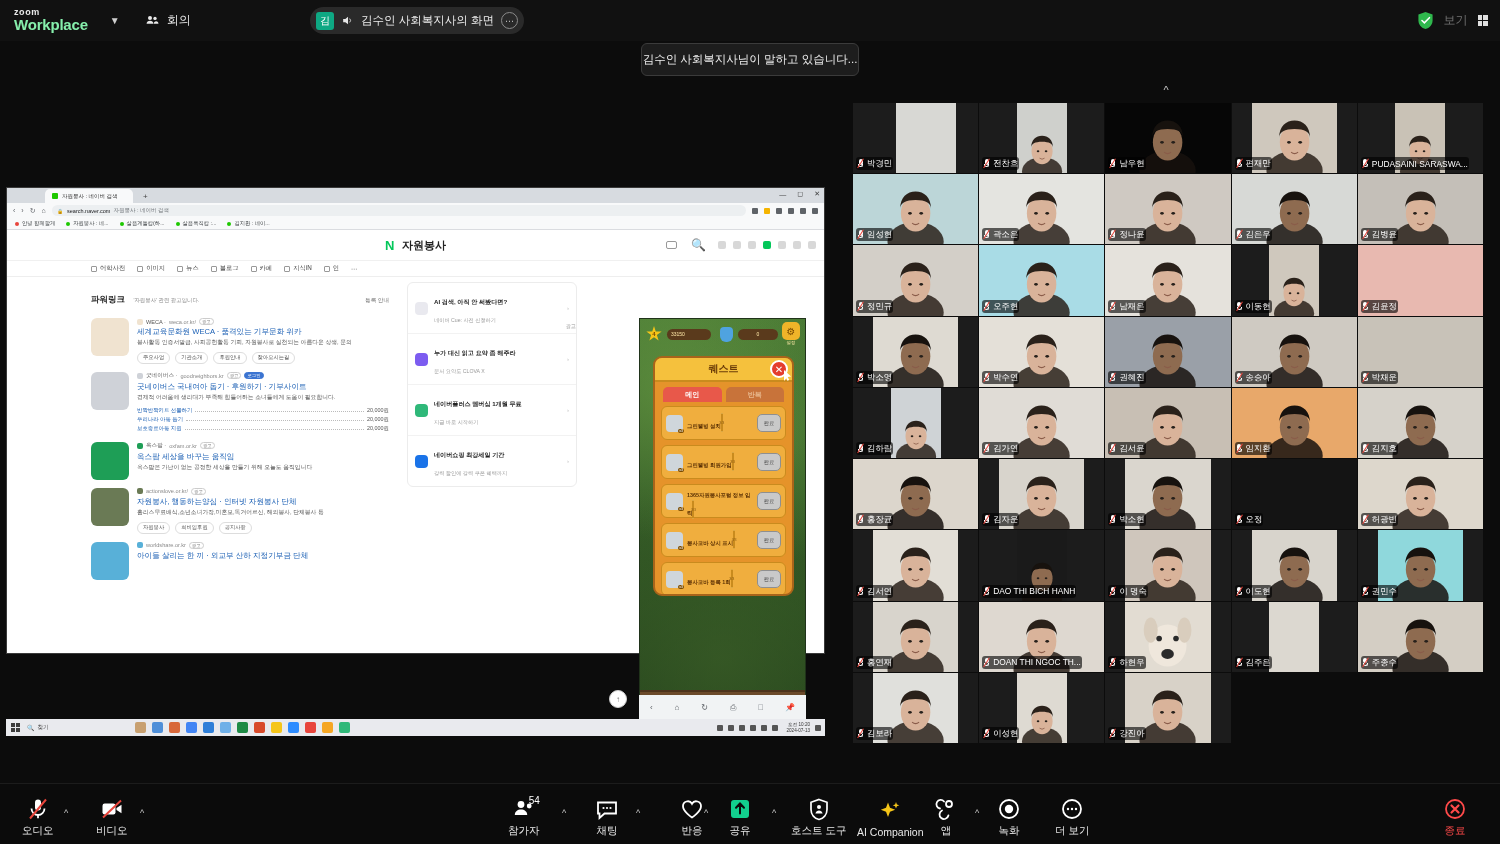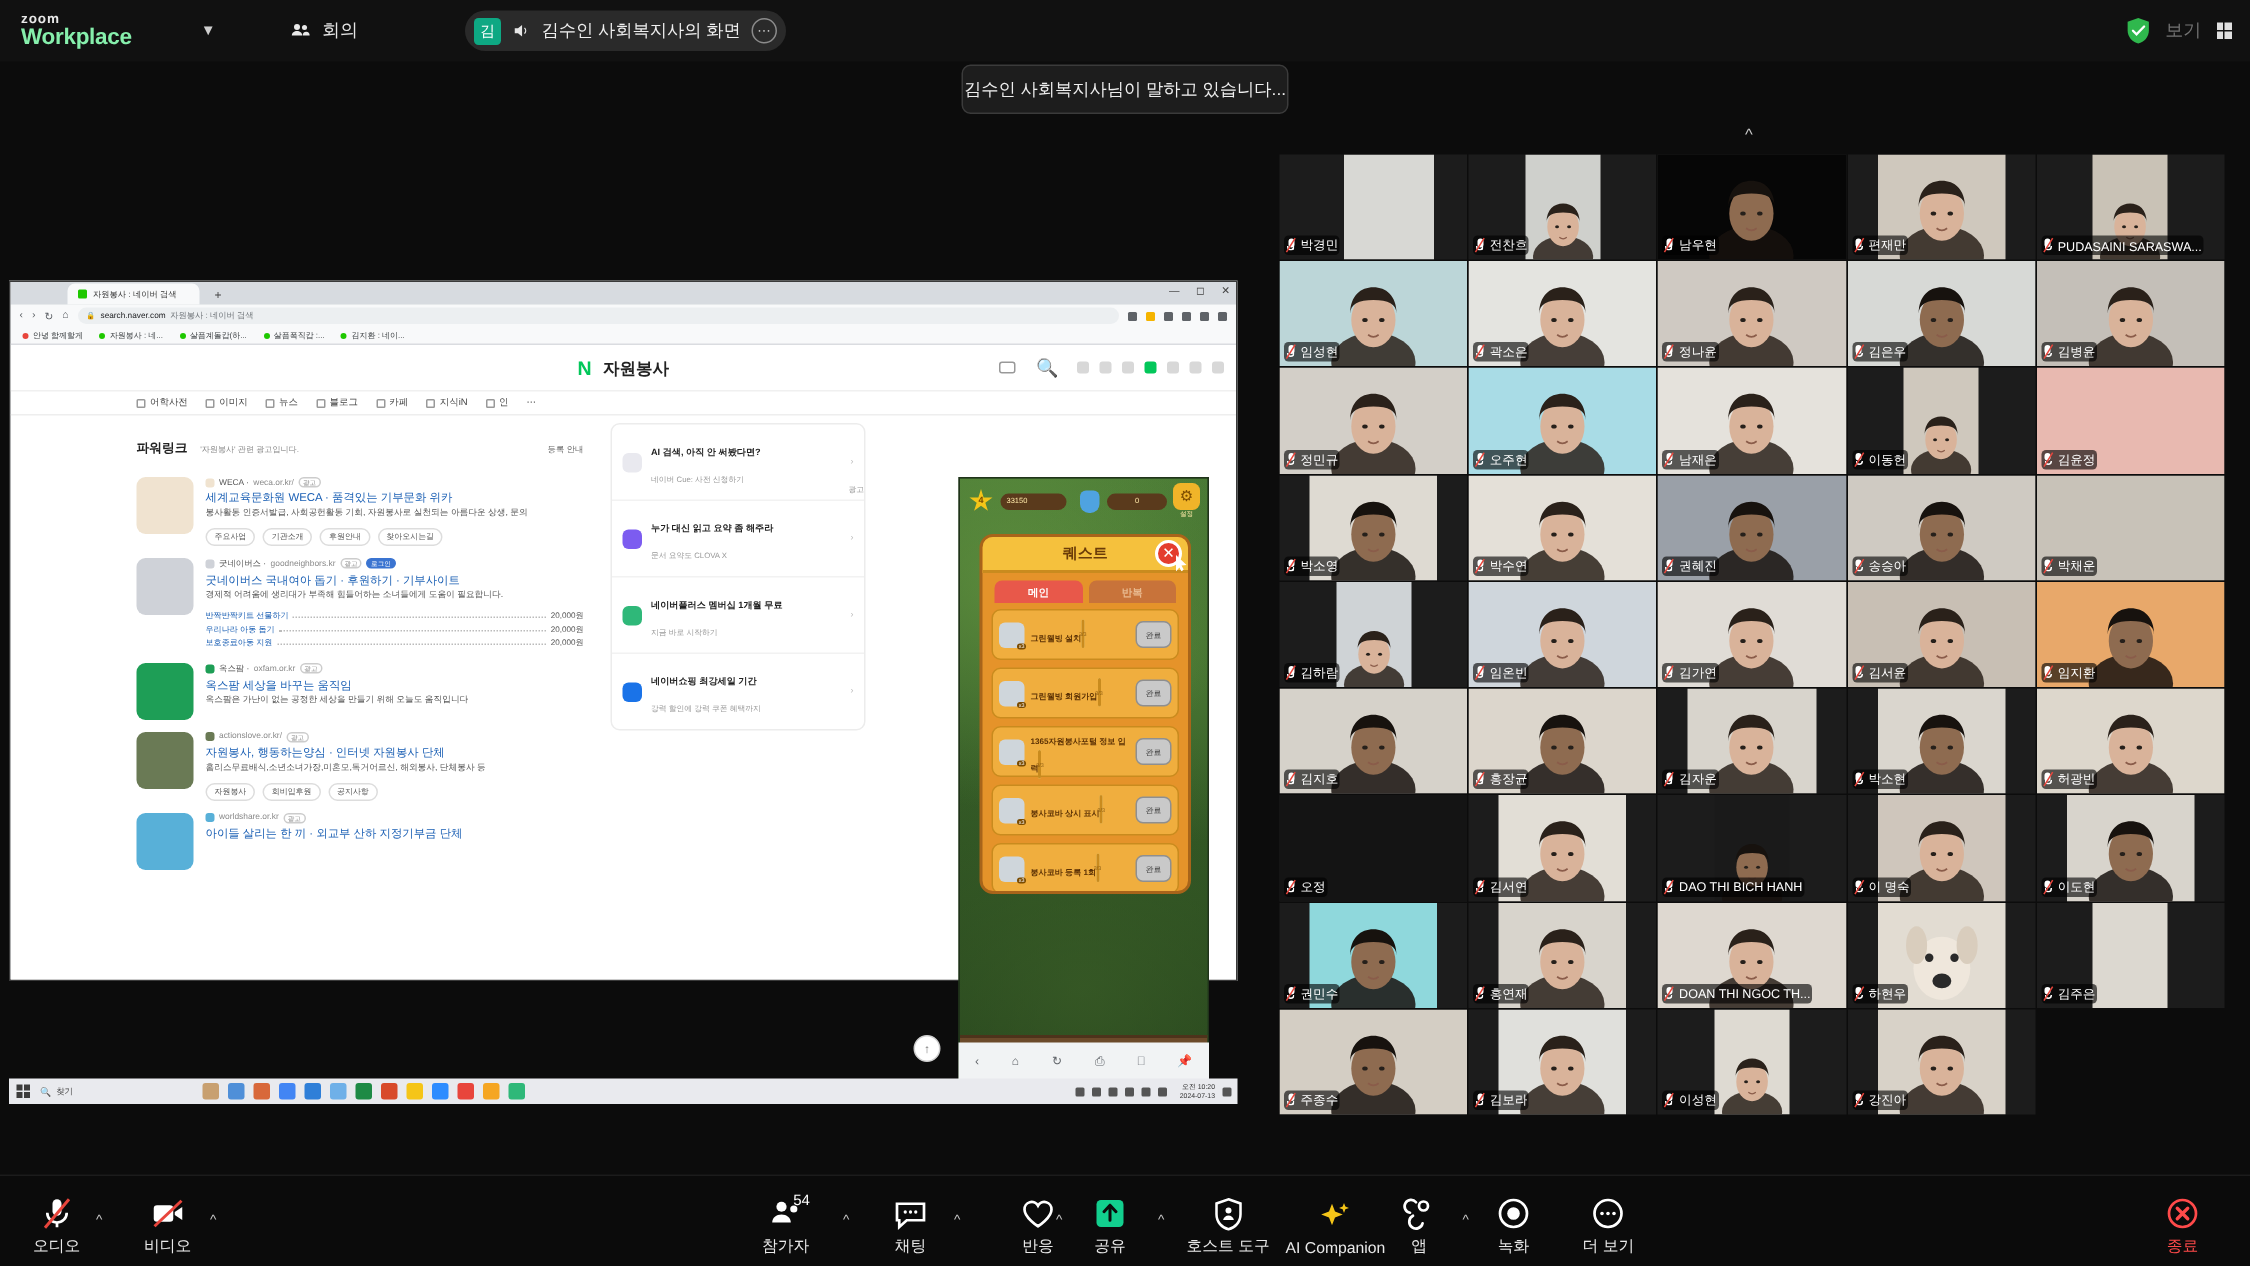--- a/index.html
+++ b/index.html
@@ -7,21 +7,21 @@
     width: 1500px; height: 844px;
     background: #0a0a0a;
     font-family: "Liberation Sans", "DejaVu Sans", sans-serif;
     overflow: hidden;
   }
   #app { position: relative; width: 1500px; height: 844px; background: #0c0c0c; }
 
   
   .topbar {
     position: absolute; top: 0; left: 0; width: 1500px; height: 41px;
-    background: #111111; display: flex; align-items: center; gap: 24px;
+    background: #111111; display: flex; align-items: center;
   }
   .zoom-logo { margin-left: 14px; line-height: 1.05; }
   .zoom-logo .zl1 { font-size: 9px; color: #e9e9e9; letter-spacing: .6px; font-weight: 700;}
   .zoom-logo .zl2 { font-size: 15px; color: #86efac; font-weight: 700; letter-spacing: -.2px;}
   .chev { color: #cfcfcf; font-size: 10px; margin-left: 22px; cursor: pointer; }
   .meet-group { display: flex; align-items: center; margin-left: 25px; gap: 7px; cursor: pointer;}
   .meet-group .glabel { color: #e6e6e6; font-size: 12px; }
   .share-pill {
     position: absolute; left: 310px; top: 7px; height: 27px;
     background: #2a2a2a; border-radius: 14px; display: flex; align-items: center;
@@ -1073,40 +1073,20 @@
         <div class="nameplate">
           <span class="mic-muted">
             <span class="body"></span>
             <span class="stand"></span>
             <span class="slash"></span>
           </span>
           <span class="np-text">김하람</span>
         </div>
       </div>
       <div class="ptile">
-        <div class="vid" style="position:absolute;top:0;bottom:0;background:#cfd6dc;left:0;right:0;">
-          <svg viewBox="0 0 100 100" preserveAspectRatio="xMidYMax meet" style="position:absolute;inset:0;width:100%;height:100%">
-            <ellipse cx="50" cy="96" rx="40" ry="28" fill="#2a211a" opacity=".85"></ellipse>
-            <ellipse cx="50" cy="56" rx="21" ry="26" fill="#d9b39a"></ellipse>
-            <path d="M28 50c0-17 10-25 22-25s22 8 22 25c0-9-8-13-22-13S28 41 28 50z" fill="#2a211a"></path>
-            <ellipse cx="42" cy="56" rx="2.6" ry="2" fill="#26201b"></ellipse>
-            <ellipse cx="58" cy="56" rx="2.6" ry="2" fill="#26201b"></ellipse>
-            <path d="M45 70q5 4 10 0" stroke="#8a5c4a" stroke-width="1.6" fill="none"></path>
-          </svg>
-        </div>
-        <div class="nameplate">
-          <span class="mic-muted">
-            <span class="body"></span>
-            <span class="stand"></span>
-            <span class="slash"></span>
-          </span>
-          <span class="np-text">임온빈</span>
-        </div>
-      </div>
-      <div class="ptile">
         <div class="vid" style="position:absolute;top:0;bottom:0;background:#e0dcd6;left:0;right:0;">
           <svg viewBox="0 0 100 100" preserveAspectRatio="xMidYMax meet" style="position:absolute;inset:0;width:100%;height:100%">
             <ellipse cx="50" cy="96" rx="40" ry="28" fill="#2a211a" opacity=".85"></ellipse>
             <ellipse cx="50" cy="56" rx="21" ry="26" fill="#d9b39a"></ellipse>
             <path d="M28 50c0-17 10-25 22-25s22 8 22 25c0-9-8-13-22-13S28 41 28 50z" fill="#2a211a"></path>
             <ellipse cx="42" cy="56" rx="2.6" ry="2" fill="#26201b"></ellipse>
             <ellipse cx="58" cy="56" rx="2.6" ry="2" fill="#26201b"></ellipse>
             <path d="M45 70q5 4 10 0" stroke="#8a5c4a" stroke-width="1.6" fill="none"></path>
           </svg>
         </div>
@@ -1233,48 +1213,48 @@
         <div class="nameplate">
           <span class="mic-muted">
             <span class="body"></span>
             <span class="stand"></span>
             <span class="slash"></span>
           </span>
           <span class="np-text">박소현</span>
         </div>
       </div>
       <div class="ptile">
+        <div class="vid" style="position:absolute;top:0;bottom:0;background:#141414;left:0;right:0;"></div>
+        <div class="nameplate">
+          <span class="mic-muted">
+            <span class="body"></span>
+            <span class="stand"></span>
+            <span class="slash"></span>
+          </span>
+          <span class="np-text">오정</span>
+        </div>
+      </div>
+      <div class="ptile">
         <div class="vid" style="position:absolute;top:0;bottom:0;background:#ddd7cc;left:0;right:0;">
           <svg viewBox="0 0 100 100" preserveAspectRatio="xMidYMax meet" style="position:absolute;inset:0;width:100%;height:100%">
             <ellipse cx="50" cy="96" rx="40" ry="28" fill="#2a211a" opacity=".85"></ellipse>
             <ellipse cx="50" cy="56" rx="21" ry="26" fill="#d9b39a"></ellipse>
             <path d="M28 50c0-17 10-25 22-25s22 8 22 25c0-9-8-13-22-13S28 41 28 50z" fill="#2a211a"></path>
             <ellipse cx="42" cy="56" rx="2.6" ry="2" fill="#26201b"></ellipse>
             <ellipse cx="58" cy="56" rx="2.6" ry="2" fill="#26201b"></ellipse>
             <path d="M45 70q5 4 10 0" stroke="#8a5c4a" stroke-width="1.6" fill="none"></path>
           </svg>
         </div>
         <div class="nameplate">
           <span class="mic-muted">
             <span class="body"></span>
             <span class="stand"></span>
             <span class="slash"></span>
           </span>
           <span class="np-text">허광빈</span>
-        </div>
-      </div>
-      <div class="ptile">
-        <div class="vid" style="position:absolute;top:0;bottom:0;background:#141414;left:0;right:0;"></div>
-        <div class="nameplate">
-          <span class="mic-muted">
-            <span class="body"></span>
-            <span class="stand"></span>
-            <span class="slash"></span>
-          </span>
-          <span class="np-text">오정</span>
         </div>
       </div>
       <div class="ptile">
         <div class="vid" style="position:absolute;top:0;bottom:0;background:#e2ded6;left:16%;right:16%;">
           <svg viewBox="0 0 100 100" preserveAspectRatio="xMidYMax meet" style="position:absolute;inset:0;width:100%;height:100%">
             <ellipse cx="50" cy="96" rx="40" ry="28" fill="#2a211a" opacity=".85"></ellipse>
             <ellipse cx="50" cy="56" rx="21" ry="26" fill="#d9b39a"></ellipse>
             <path d="M28 50c0-17 10-25 22-25s22 8 22 25c0-9-8-13-22-13S28 41 28 50z" fill="#2a211a"></path>
             <ellipse cx="42" cy="56" rx="2.6" ry="2" fill="#26201b"></ellipse>
             <ellipse cx="58" cy="56" rx="2.6" ry="2" fill="#26201b"></ellipse>

